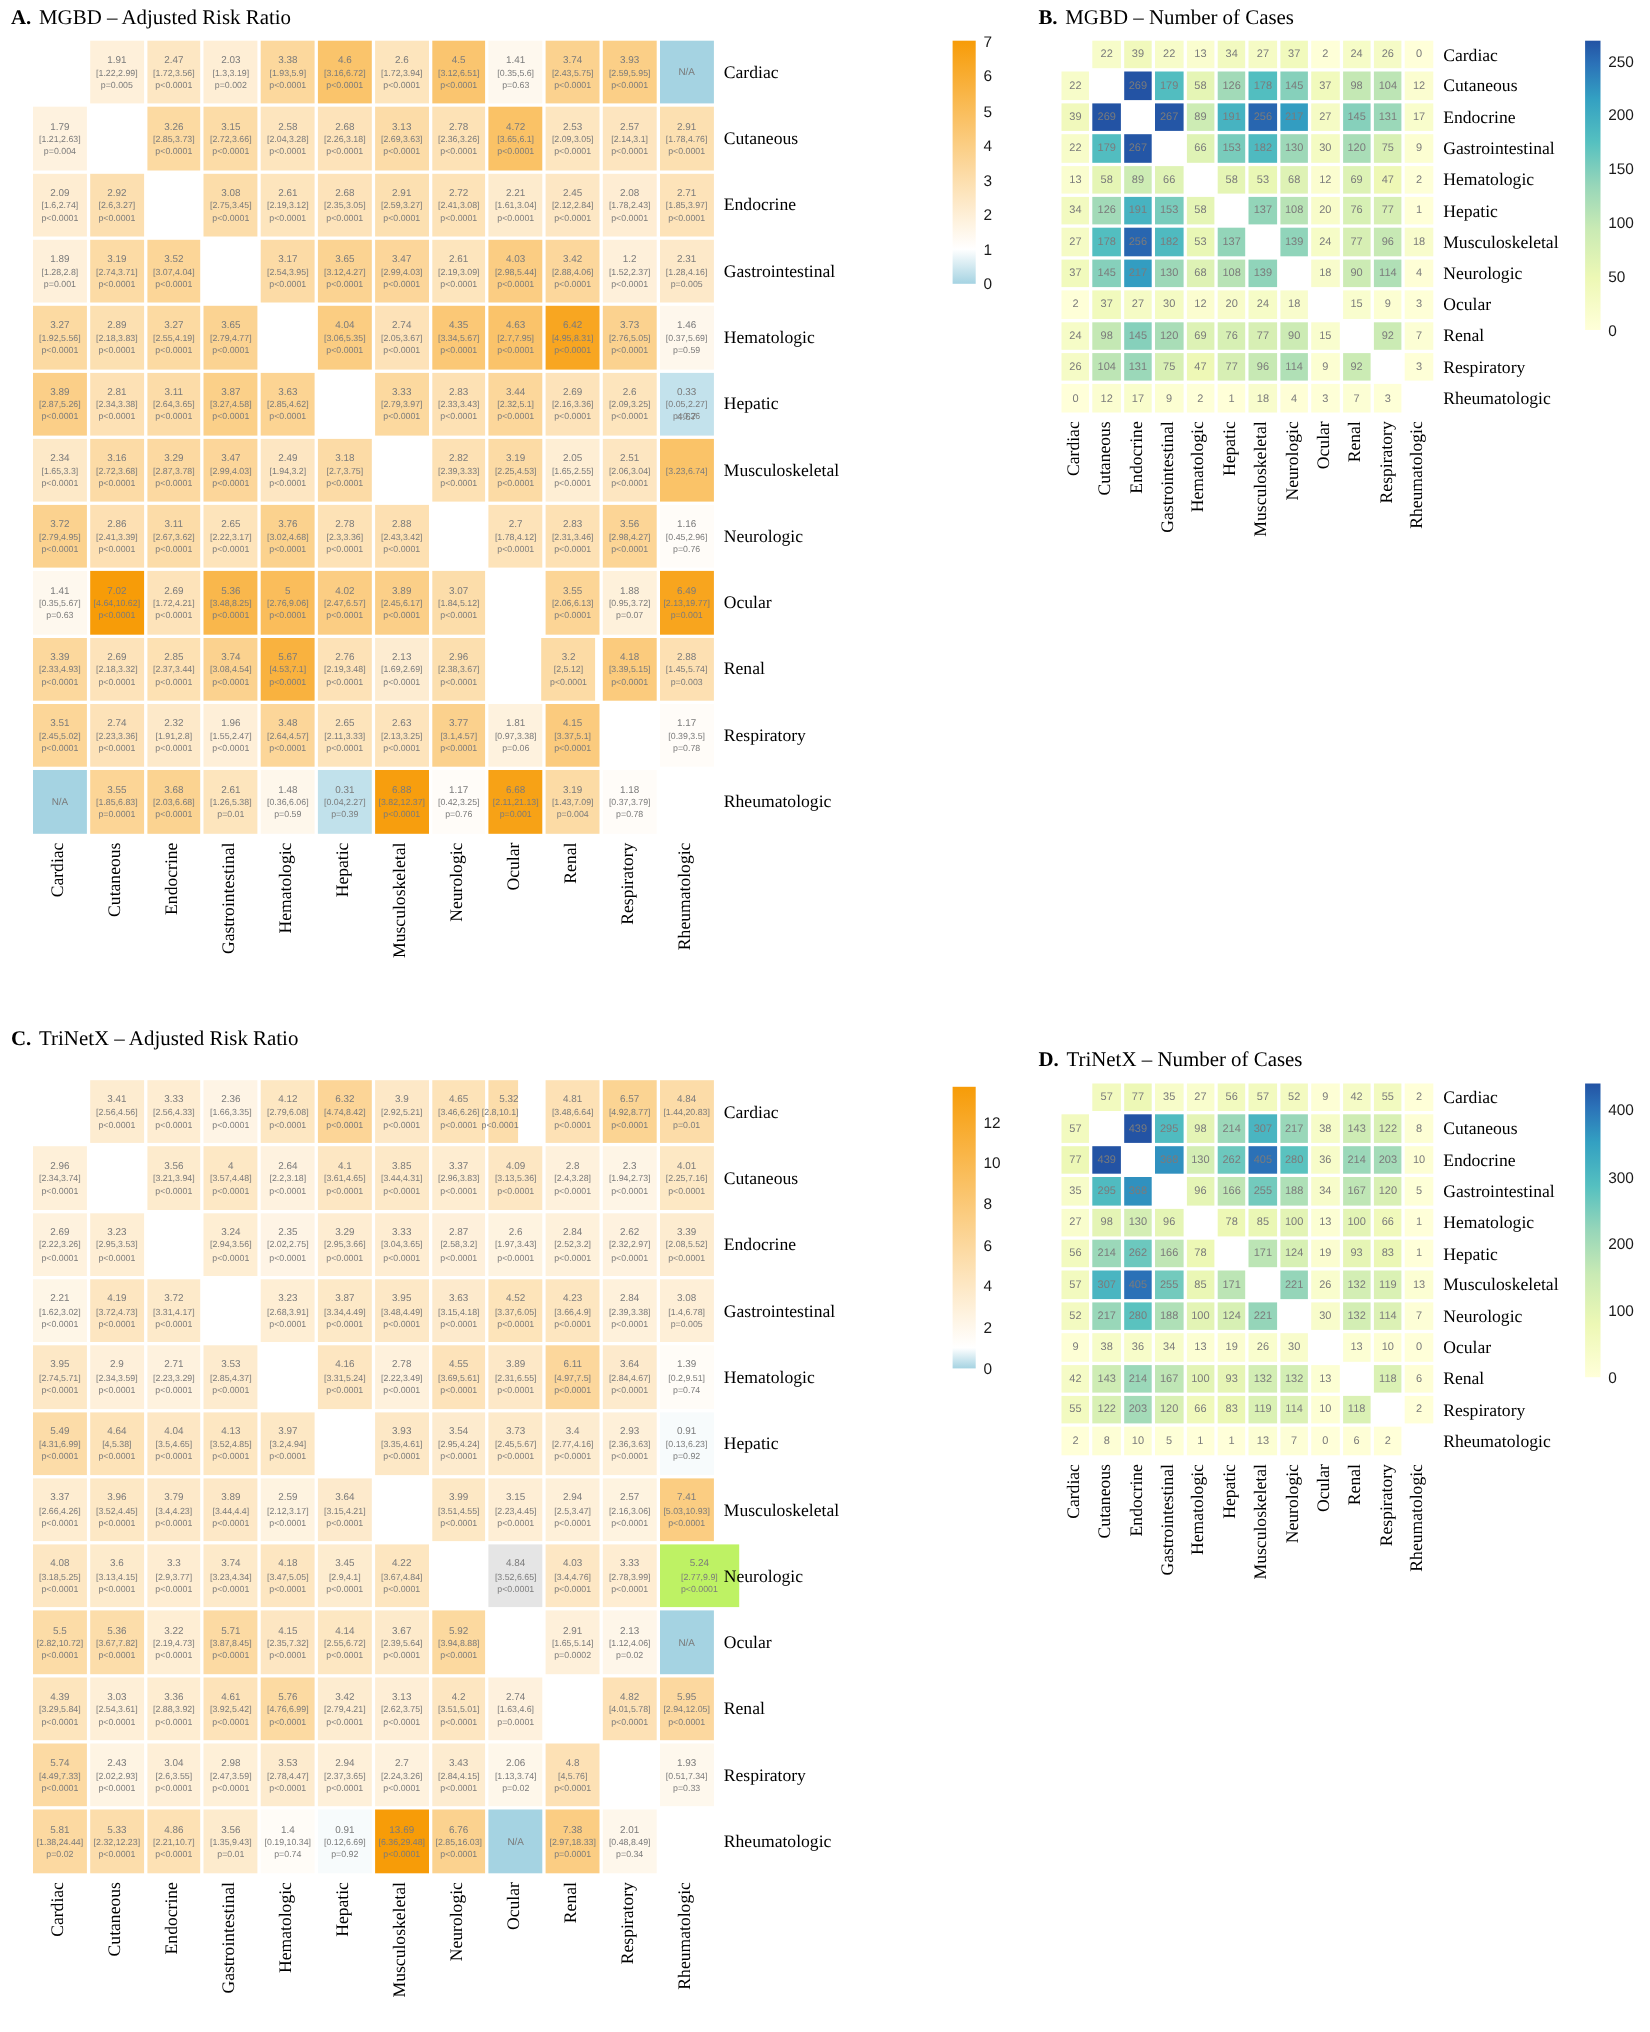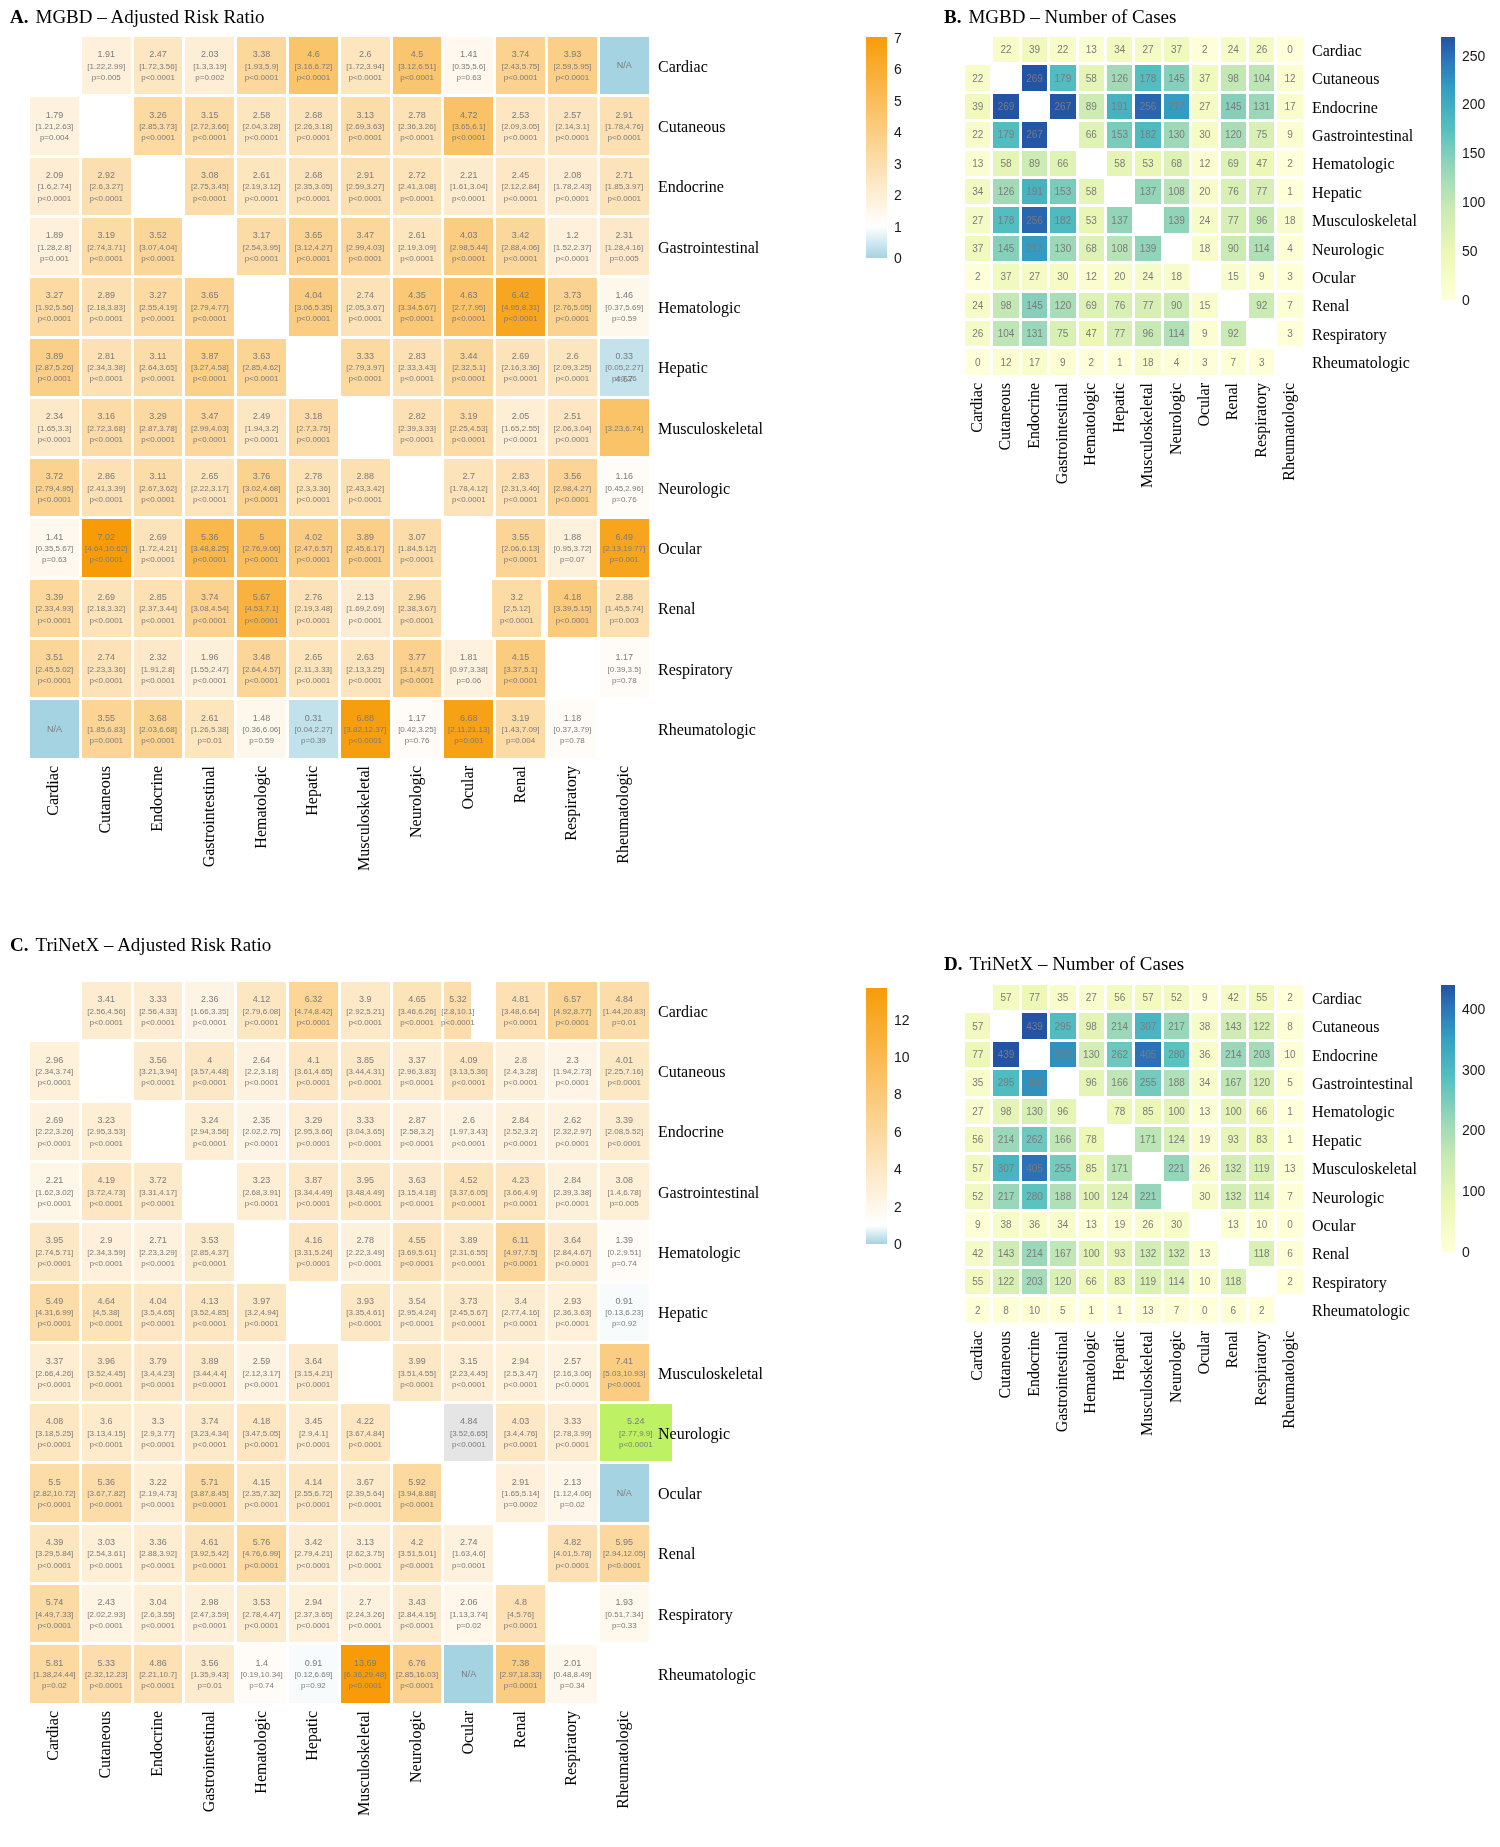--- a/index.html
+++ b/index.html
@@ -913,21 +913,21 @@
       <div class="hm-cell rr-cell" style="left: 340.8px; top: 982px; width: 48.9px; height: 57.4px; background: rgb(253, 232, 199);">
         <div class="v">3.9</div>
         <div class="ci">[2.92,5.21]</div>
         <div class="p">p&lt;0.0001</div>
       </div>
       <div class="hm-cell rr-cell" style="left: 392.6px; top: 982px; width: 48.9px; height: 57.4px; background: rgb(253, 227, 184);">
         <div class="v">4.65</div>
         <div class="ci">[3.46,6.26]</div>
         <div class="p">p&lt;0.0001</div>
       </div>
-      <div class="hm-cell rr-cell" style="left: 444.4px; top: 982px; width: 27px; height: 57.4px; background: rgb(252, 221, 171);">
+      <div class="hm-cell rr-cell" style="left: 444.4px; top: 982px; width: 27px; height: 57.4px; background: rgb(252, 221, 171); align-items: flex-end;">
         <div class="v">5.32</div>
         <div class="ci">[2.8,10.1]</div>
         <div class="p">p&lt;0.0001</div>
       </div>
       <div class="hm-cell rr-cell" style="left: 496.2px; top: 982px; width: 48.9px; height: 57.4px; background: rgb(253, 225, 181);">
         <div class="v">4.81</div>
         <div class="ci">[3.48,6.64]</div>
         <div class="p">p&lt;0.0001</div>
       </div>
       <div class="hm-cell rr-cell" style="left: 548px; top: 982px; width: 48.9px; height: 57.4px; background: rgb(251, 212, 147);">

